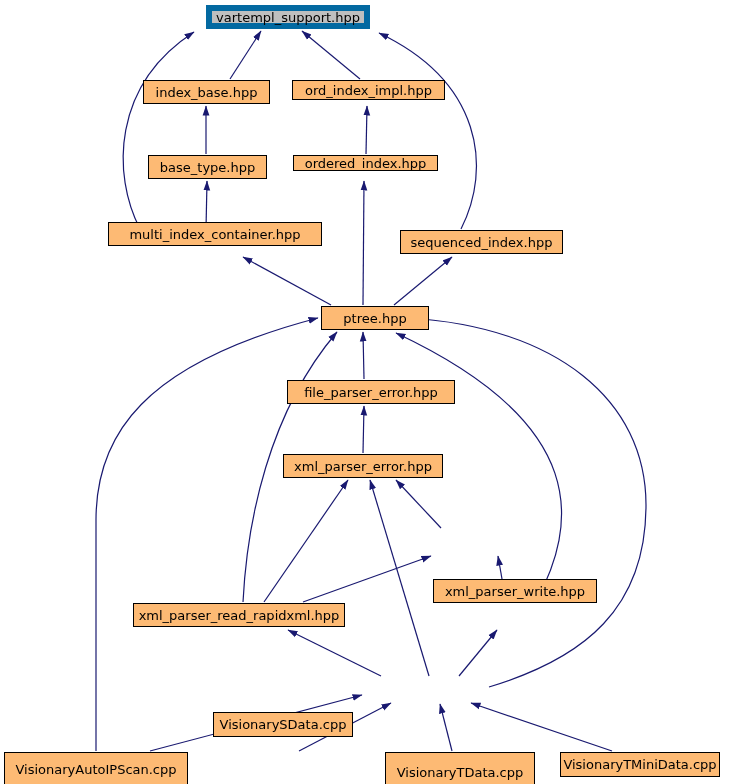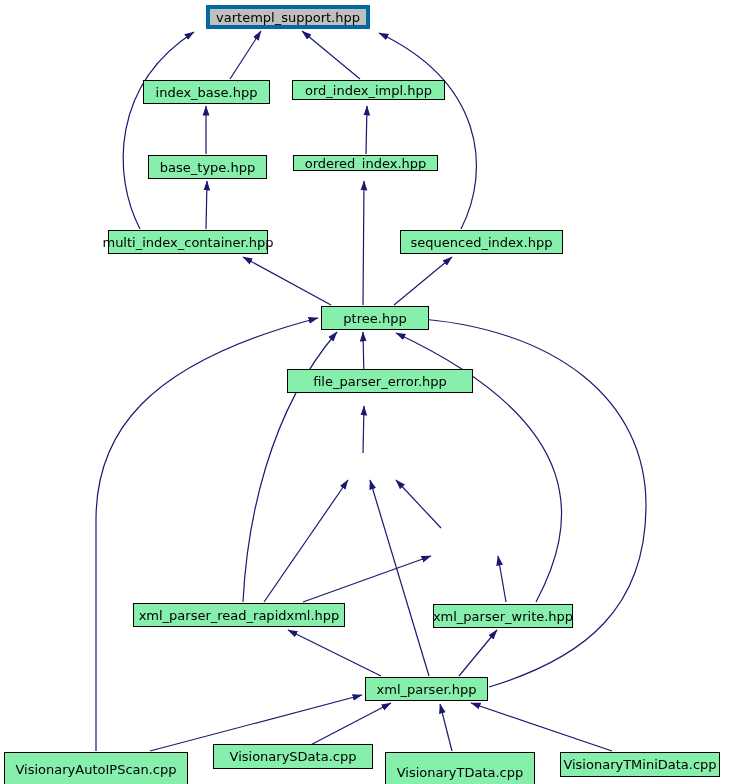--- a/index.html
+++ b/index.html
@@ -5,26 +5,26 @@
   html,body{margin:0;padding:0;background:#ffffff;}
   #stage{
     position:relative;width:743px;height:784px;background:#ffffff;
     font-family:"DejaVu Sans","Liberation Sans",sans-serif;
     overflow:hidden;
   }
   #edges{position:absolute;left:0;top:0;width:743px;height:784px;}
   #edges path{fill:none;stroke:#191970;stroke-width:1.2px;}
   .node{
     position:absolute;box-sizing:border-box;
-    background:#86efac;border:1px solid #000000;
+    background:#fdba74;border:1px solid #000000;
     color:#000000;font-size:13px;
     display:flex;align-items:center;justify-content:center;
     white-space:nowrap;cursor:pointer;
   }
-  .node.highlight{background:#bfbfbf;border:4px solid #0369a1;}
+  .node.highlight{background:#bfbfbf;border:6px solid #0369a1;}
 </style>
 </head>
 <body>
 
 <div id="stage">
 
   <svg id="edges" viewBox="0 0 743 784" xmlns="http://www.w3.org/2000/svg">
     <defs>
       <marker id="ah" markerUnits="userSpaceOnUse" markerWidth="11" markerHeight="9" refX="9.5" refY="4" orient="auto">
         <polygon points="0,0.6 10,4 0,7.4" fill="#191970"></polygon>
@@ -62,37 +62,37 @@
   <div class="node highlight" style="left:206px;top:5px;width:164px;height:24px">vartempl_support.hpp</div>
 
   <div class="node" style="left:143px;top:80px;width:127px;height:24px">index_base.hpp</div>
 
   <div class="node" style="left:292px;top:80px;width:153px;height:20px">ord_index_impl.hpp</div>
 
   <div class="node" style="left:148px;top:155px;width:119px;height:24px">base_type.hpp</div>
 
   <div class="node" style="left:293px;top:155px;width:145px;height:16px">ordered_index.hpp</div>
 
-  <div class="node" style="left:108px;top:230px;width:160px;height:24px">multi_index_container.hpp</div>
+  <div class="node" style="left:108px;top:222px;width:214px;height:24px">multi_index_container.hpp</div>
 
   <div class="node" style="left:400px;top:230px;width:163px;height:24px">sequenced_index.hpp</div>
 
   <div class="node" style="left:321px;top:306px;width:108px;height:24px">ptree.hpp</div>
 
-  <div class="node" style="left:287px;top:369px;width:186px;height:24px">file_parser_error.hpp</div>
+  <div class="node" style="left:287px;top:380px;width:168px;height:24px">file_parser_error.hpp</div>
 
+  <div class="node" style="left:283px;top:454px;width:160px;height:24px">xml_parser_error.hpp</div>
 
 
   <div class="node" style="left:133px;top:603px;width:212px;height:24px">xml_parser_read_rapidxml.hpp</div>
 
-  <div class="node" style="left:433px;top:604px;width:140px;height:24px">xml_parser_write.hpp</div>
+  <div class="node" style="left:433px;top:579px;width:164px;height:24px">xml_parser_write.hpp</div>
 
-  <div class="node" style="left:365px;top:677px;width:123px;height:24px">xml_parser.hpp</div>
 
   <div class="node" style="left:4px;top:752px;width:184px;height:34px">VisionaryAutoIPScan.cpp</div>
 
-  <div class="node" style="left:213px;top:744px;width:160px;height:25px">VisionarySData.cpp</div>
+  <div class="node" style="left:213px;top:712px;width:140px;height:25px">VisionarySData.cpp</div>
 
   <div class="node" style="left:385px;top:752px;width:150px;height:40px">VisionaryTData.cpp</div>
 
   <div class="node" style="left:560px;top:752px;width:160px;height:25px">VisionaryTMiniData.cpp</div>
 
 </div>
 
 </body></html>

